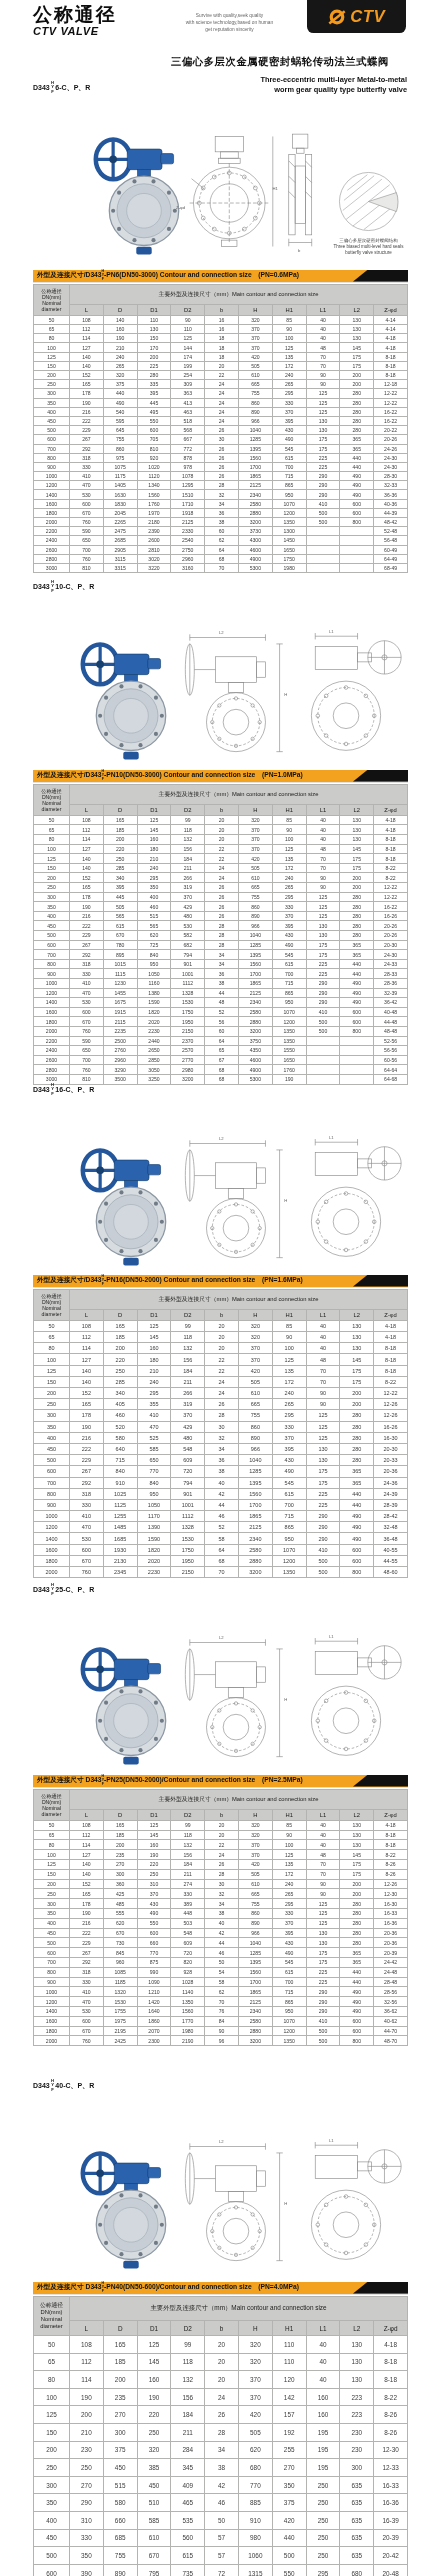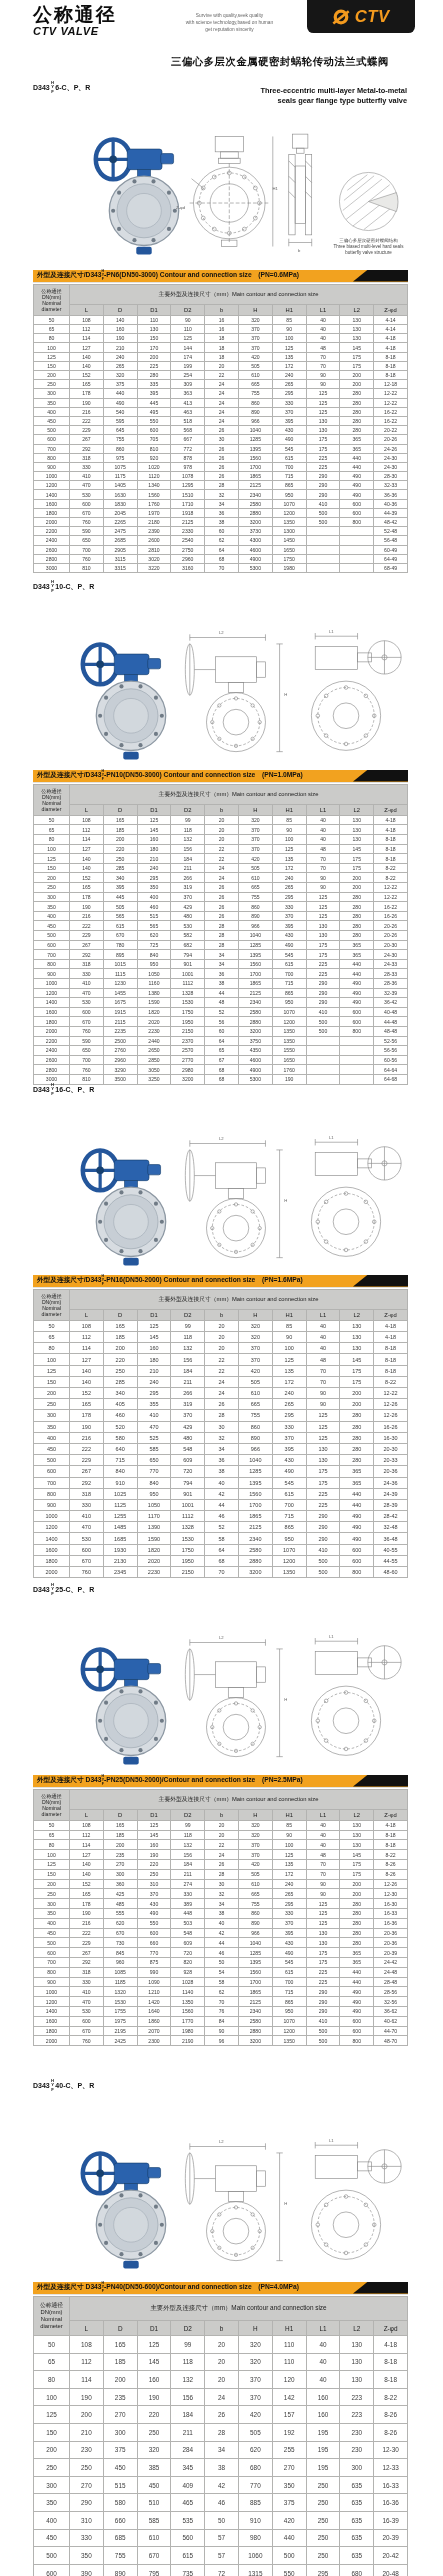--- a/index.html
+++ b/index.html
@@ -3,26 +3,26 @@
 <meta charset="utf-8">
 <style>
   html,body{margin:0;padding:0;background:#fff;}
   body{width:443px;height:2576px;position:relative;font-family:"Liberation Sans",sans-serif;color:#222;overflow:hidden;}
   .abs{position:absolute;}
   
   .brand{left:33px;top:5.1px;}
   .brand-cn{font-size:19px;font-weight:bold;letter-spacing:1.9px;color:#0d0d0d;line-height:1.05;}
   .brand-en{font-size:11px;font-weight:bold;font-style:italic;color:#0d0d0d;letter-spacing:0.6px;}
   .slogan{left:162px;top:11.6px;width:135px;text-align:center;font-size:4.8px;color:#666;line-height:1.5;}
-  .logo-box{left:307px;top:0;width:108px;height:33px;background:#161616;border-radius:0 0 6.4px 6.4px;display:flex;align-items:center;justify-content:center;gap:4.5px;}
+  .logo-box{left:307px;top:0;width:99px;height:33px;background:#161616;border-radius:0 0 6.4px 6.4px;display:flex;align-items:center;justify-content:center;gap:4.5px;}
   .logo-text{color:#f39a1e;font-size:16.7px;font-weight:bold;font-style:italic;letter-spacing:0.6px;}
   
   .title-block{left:153px;top:55px;width:254px;}
   .title-cn{font-size:10.3px;font-weight:bold;text-align:center;letter-spacing:0.6px;color:#111;}
-  .title-en{font-size:7.4px;font-weight:bold;text-align:right;line-height:1.3;color:#111;margin-top:17px;}
+  .title-en{font-size:7.4px;font-weight:bold;text-align:right;line-height:1.3;color:#111;margin-top:6px;}
   
   .model-label{left:33px;font-size:7px;font-weight:bold;color:#111;display:flex;align-items:center;gap:1.3px;}
   .stack{display:inline-flex;flex-direction:column;text-align:center;font-size:4.2px;line-height:1.05;font-weight:bold;}
   .stack-bar{font-size:3.5px;}
   
   .drawings{display:flex;justify-content:space-between;align-items:flex-end;}
   .fig{position:relative;}
   .fig svg{display:block;}
   .dim{position:absolute;font-size:4.2px;color:#666;}
   .detail-col{display:flex;flex-direction:column;align-items:center;gap:2.6px;width:96px;}
@@ -202,21 +202,21 @@
   <svg width="18" height="18" viewBox="0 0 28 28">
     <circle cx="14" cy="14" r="9" fill="none" stroke="#f39a1e" stroke-width="5"></circle>
     <line x1="2" y1="24" x2="26" y2="5" stroke="#f39a1e" stroke-width="4"></line>
   </svg>
   <span class="logo-text">CTV</span>
 </div>
 <div class="abs title-block">
   <div class="title-cn">三偏心多层次金属硬密封蜗轮传动法兰式蝶阀</div>
   <div class="title-en">
     <div>Three-eccentric multi-layer Metal-to-metal</div>
-    <div>seals gear flange type butterfly valve</div>
+    <div>worm gear quality type butterfly valve</div>
   </div>
 </div>
 
 <div class="abs model-label" style="top:81px">
   <span>D343</span>
   <span class="stack">
       <span>H</span>
       <span>Y</span>
       <span>F</span>
     </span>

